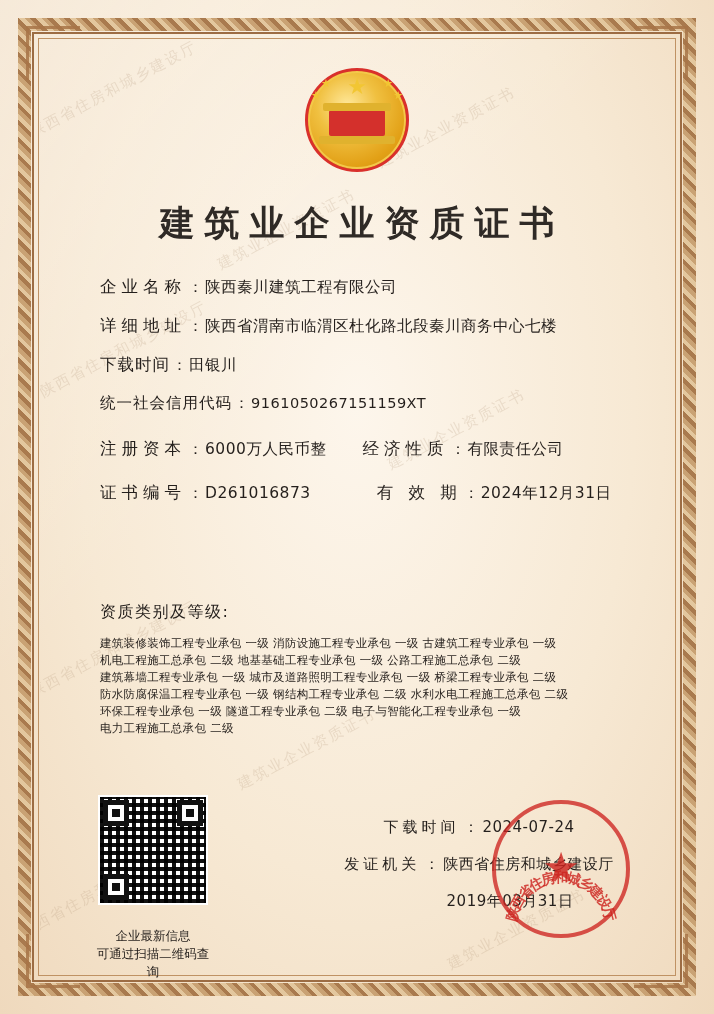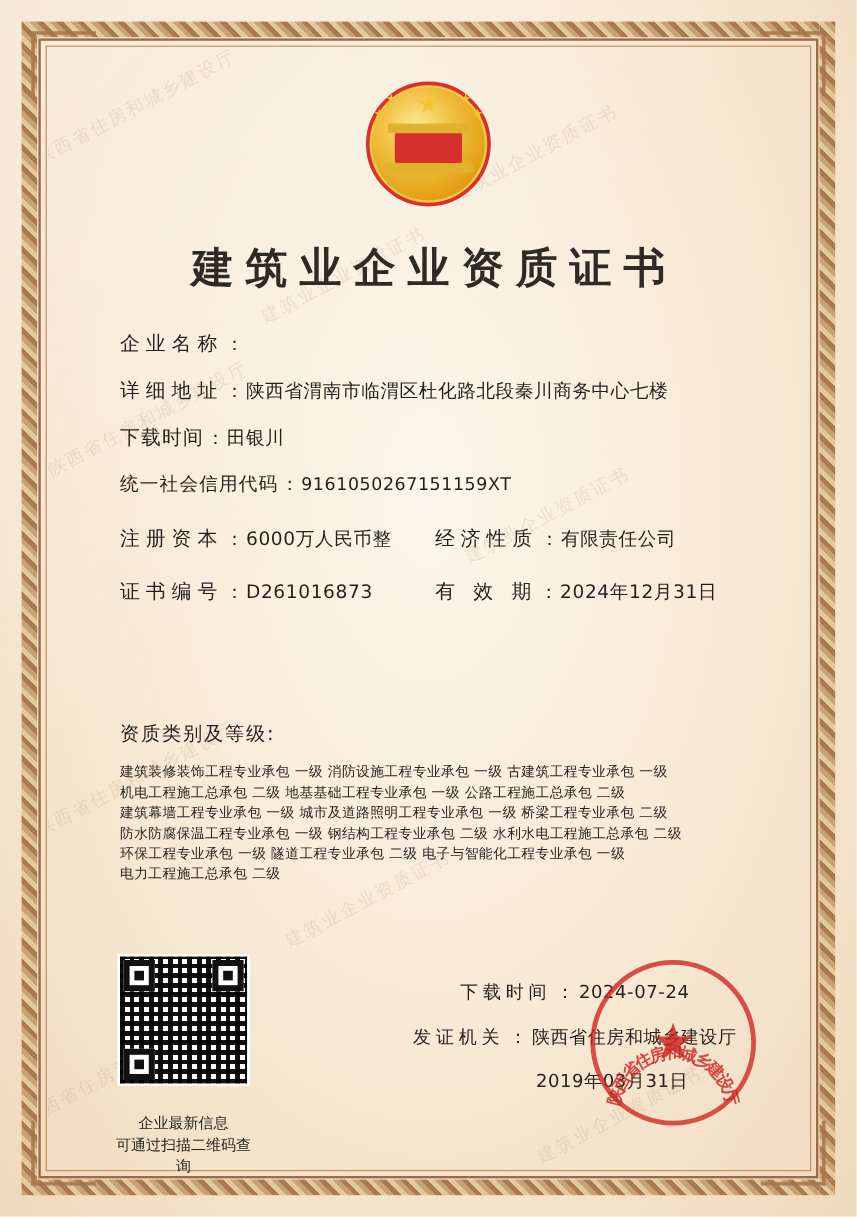--- a/index.html
+++ b/index.html
@@ -339,20 +339,21 @@
     </div>
   </div>
 
   <div class="title">建筑业企业资质证书</div>
 
   <div class="fields">
 
     <div class="row">
       <span class="lbl">企业名称</span>
       <span class="sep">：</span>
+      <span class="val">陕西秦川建筑工程有限公司</span>
     </div>
 
     <div class="row">
       <span class="lbl">详细地址</span>
       <span class="sep">：</span>
       <span class="val">陕西省渭南市临渭区杜化路北段秦川商务中心七楼</span>
     </div>
 
     <div class="row">
       <span class="lbl tight">下载时间</span>
@@ -372,21 +373,21 @@
         <span class="sep">：</span>
         <span class="val">6000万人民币整</span>
       </span>
       <span class="col2">
         <span class="lbl">经济性质</span>
         <span class="sep">：</span>
         <span class="val">有限责任公司</span>
       </span>
     </div>
 
-    <div class="row row-split" style="margin-top:22px;">
+    <div class="row row-split" style="margin-top:22px;gap:14px;">
       <span class="col1" style="display:flex; align-items:baseline;">
         <span class="lbl">证书编号</span>
         <span class="sep">：</span>
         <span class="val">D261016873</span>
       </span>
       <span class="col2" style="margin-left:52px;">
         <span class="lbl">有 效 期</span>
         <span class="sep">：</span>
         <span class="val">2024年12月31日</span>
       </span>

